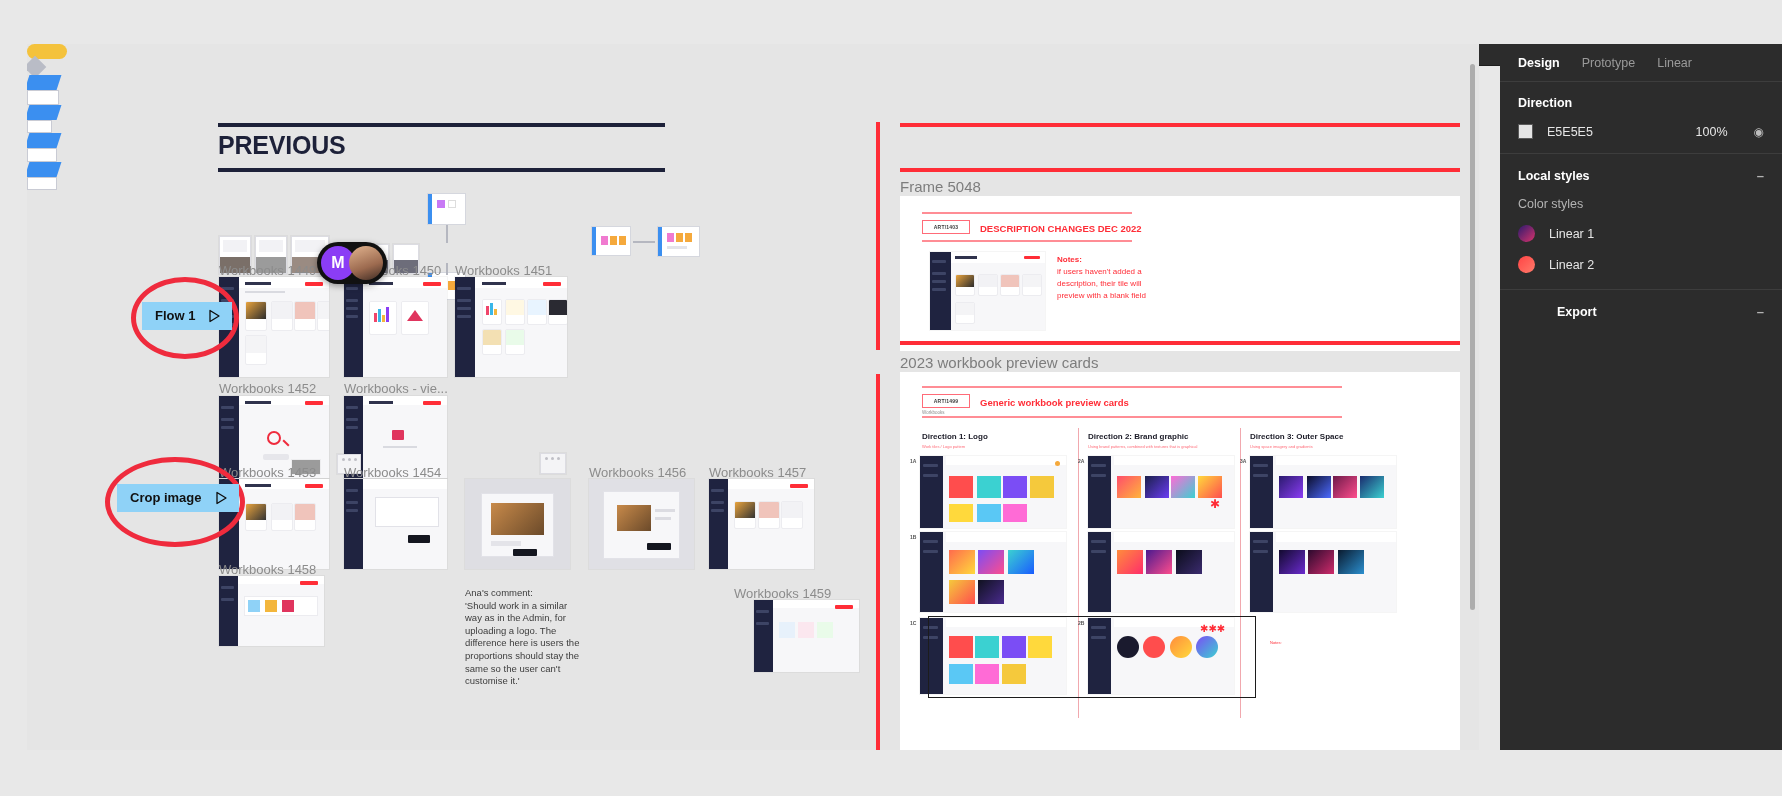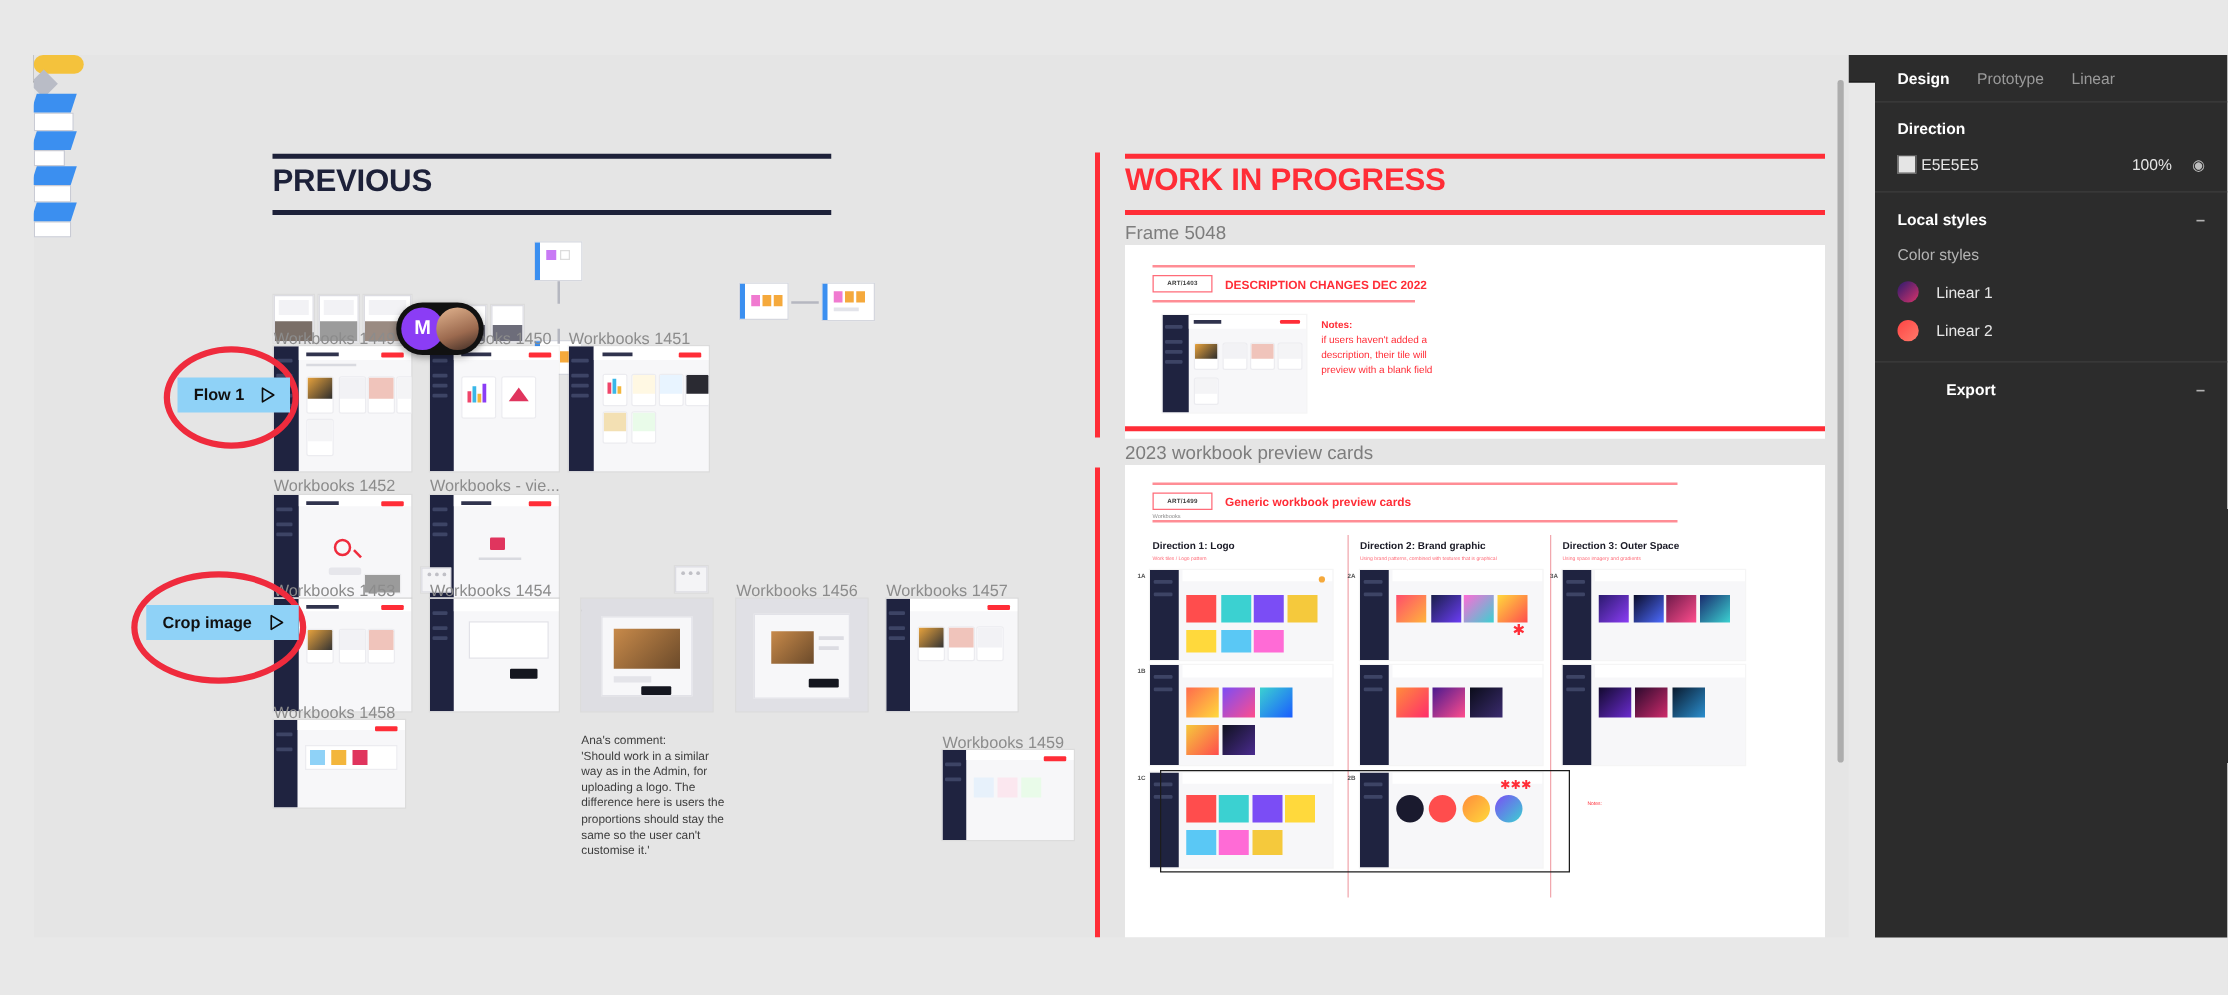--- a/index.html
+++ b/index.html
@@ -142,21 +142,21 @@
     height:38px; padding: 0 18px;
     border-bottom:1px solid #3d3d3d;
   }
   .panel-tab { font-size:12.5px; color:#9a9a9a; cursor:pointer; }
   .panel-tab.active { color:#fff; font-weight:700; }
   .panel-sec { padding: 14px 18px 14px 18px; border-bottom:1px solid #3d3d3d; }
   .panel-sec-head {
     display:flex; align-items:center; justify-content:space-between;
     font-size:12.5px; font-weight:700; color:#fff; margin-bottom:14px;
   }
-  .panel-row { display:flex; align-items:center; gap:4px; font-size:12.5px; color:#e6e6e6; }
+  .panel-row { display:flex; align-items:center; gap:14px; font-size:12.5px; color:#e6e6e6; }
   .swatch { width:15px; height:15px; background:#e5e5e5; border:1px solid #5a5a5a; }
   .pct { margin-left:auto;text-align:center; }
   .eye { color:#bdbdbd; font-size:12px; margin-left:12px; }
   .sub-label { font-size:12.5px; color:#b3b3b3; margin: 0 0 14px 0; }
   .style-row { display:flex; align-items:center; gap:14px; margin-bottom:14px; font-size:12.5px; }
   .style-dot { width:17px; height:17px; border-radius:50%; }
   .minus { color:#b3b3b3; font-size:13px; }
   .panel-sec.last { border-bottom:none; }
 </style>
 </head>
@@ -458,21 +458,21 @@
             <i style="top:22px"></i>
           </div>
         <div class="topbar"></div>
         <div class="acc" style="right:6px;top:5px;width:18px;height:4px;"></div>
         <div style="position:absolute;left:24%;top:20px;right:6px;height:20px;background:#fff;border:1px solid #ececf0;"></div>
         <div style="position:absolute;left:28%;top:24px;width:12px;height:12px;background:#8fd2f7;"></div>
         <div style="position:absolute;left:44%;top:24px;width:12px;height:12px;background:#f3b63c;"></div>
         <div style="position:absolute;left:60%;top:24px;width:12px;height:12px;background:#e0355e;"></div>
       </div>
 
-      <div class="frame-label" style="left:727px; top:542px;">Workbooks 1459</div>
+      <div class="frame-label" style="left:707px; top:542px;">Workbooks 1459</div>
       <div class="board" style="left:727px; top:556px; width:105px; height:72px;">
         <div class="nav">
             <i style="top:10px"></i>
             <i style="top:22px"></i>
           </div>
         <div class="topbar"></div>
         <div class="acc" style="right:6px;top:5px;width:18px;height:4px;"></div>
         <div style="position:absolute;left:24%;top:22px;width:16px;height:16px;background:#e7f1fb;"></div>
         <div style="position:absolute;left:42%;top:22px;width:16px;height:16px;background:#fbe7ef;"></div>
         <div style="position:absolute;left:60%;top:22px;width:16px;height:16px;background:#e9fbe9;"></div>
@@ -519,21 +519,20 @@
         <div class="av" style="width:38px;height:34px;border-radius:20px;background:#3a3a42;font-size:15px;">
           <span>S</span>
         </div>
         <div class="av" style="width:44px;height:34px;border-radius:20px;background:linear-gradient(160deg,#d88a6a,#8a5a3a 60%,#2a1f1a);margin-top:-2px;"></div>
       </div>
 
       <div class="vbar" style="left:849px; top:78px; height:228px;"></div>
       <div class="vbar" style="left:849px; top:330px; height:376px;"></div>
 
       <div class="rulebar" style="left:873px; top:79px; width:560px; background:#ff2d37;"></div>
-      <div class="sec-title" style="left:873px; top:86px; font-size:25px; color:#ff2d37;">WORK IN PROGRESS</div>
       <div class="rulebar" style="left:873px; top:124px; width:560px; background:#ff2d37;"></div>
 
       <div class="frame-label big" style="left:873px; top:134px;">Frame 5048</div>
       <div class="wipframe" style="left:873px; top:152px; width:560px; height:155px;">
         <div class="redline" style="left:22px; top:16px; width:210px;"></div>
         <div class="tagbox" style="left:22px; top:24px; width:48px; height:14px;">ART/1403</div>
         <div class="wip-h" style="left:80px; top:27px; font-size:9.5px;">DESCRIPTION CHANGES DEC 2022</div>
         <div class="redline" style="left:22px; top:44px; width:210px;"></div>
 
         <div class="board" style="left:30px; top:56px; width:115px; height:78px;">

